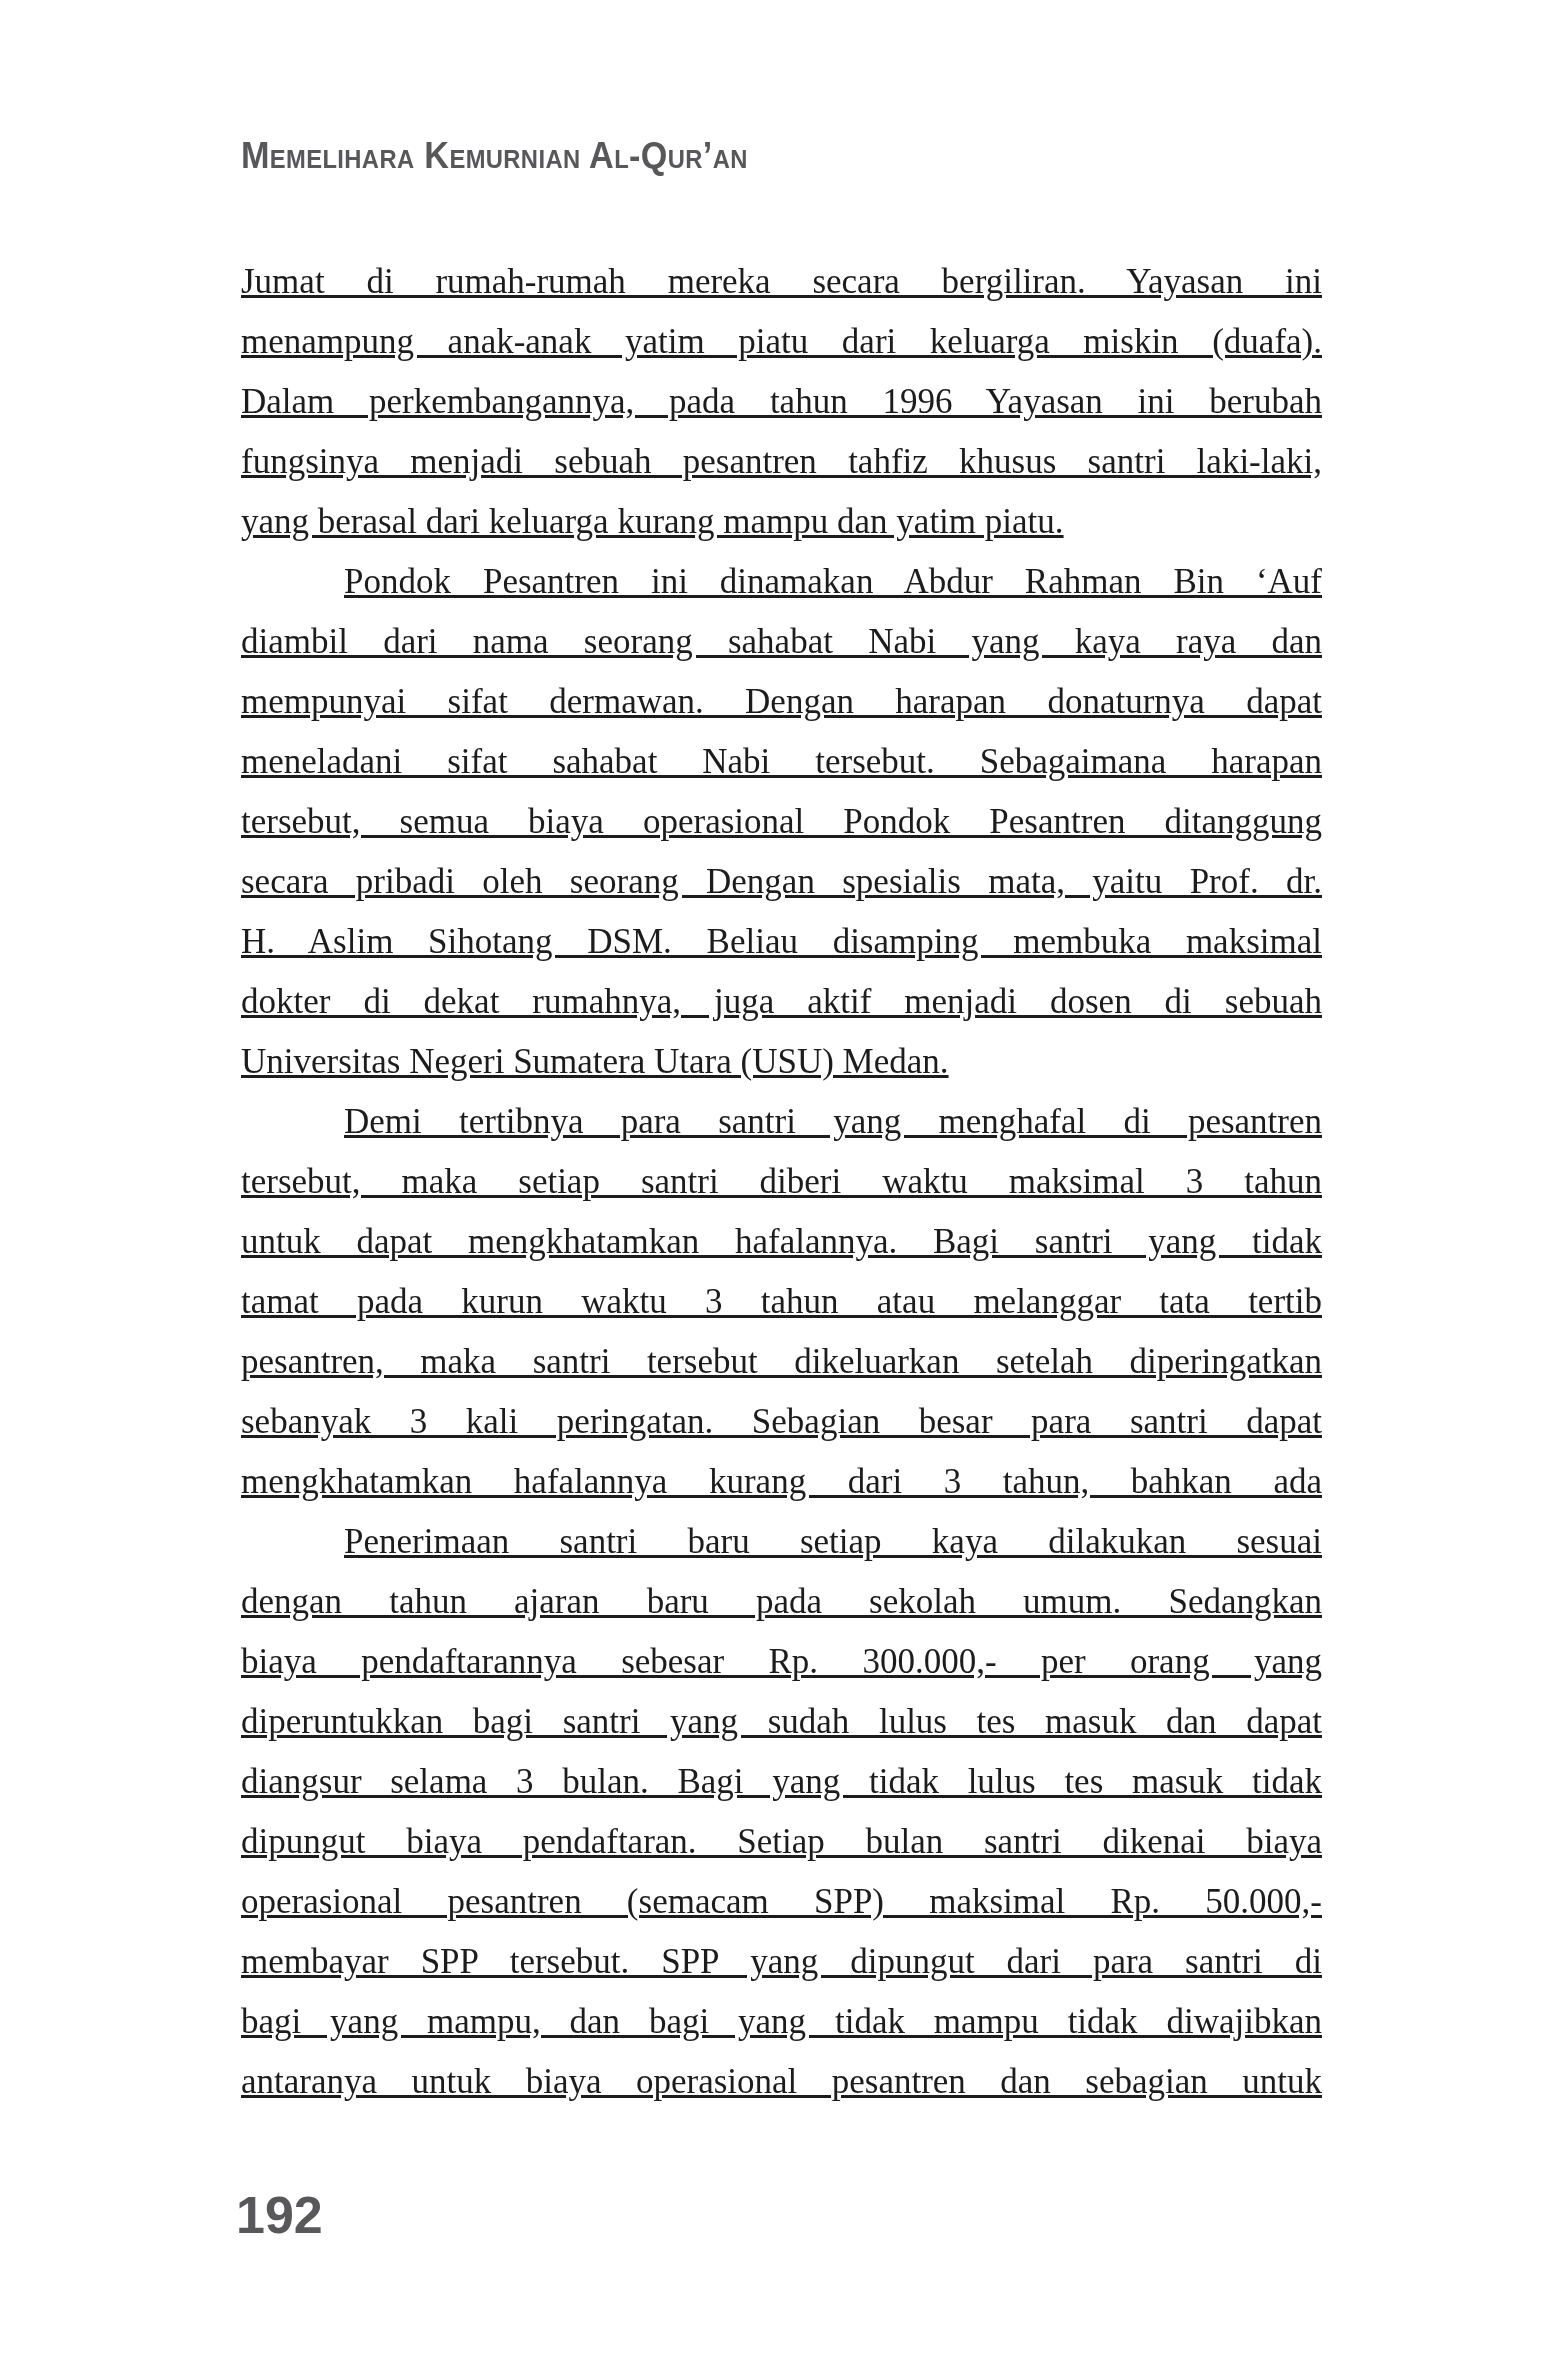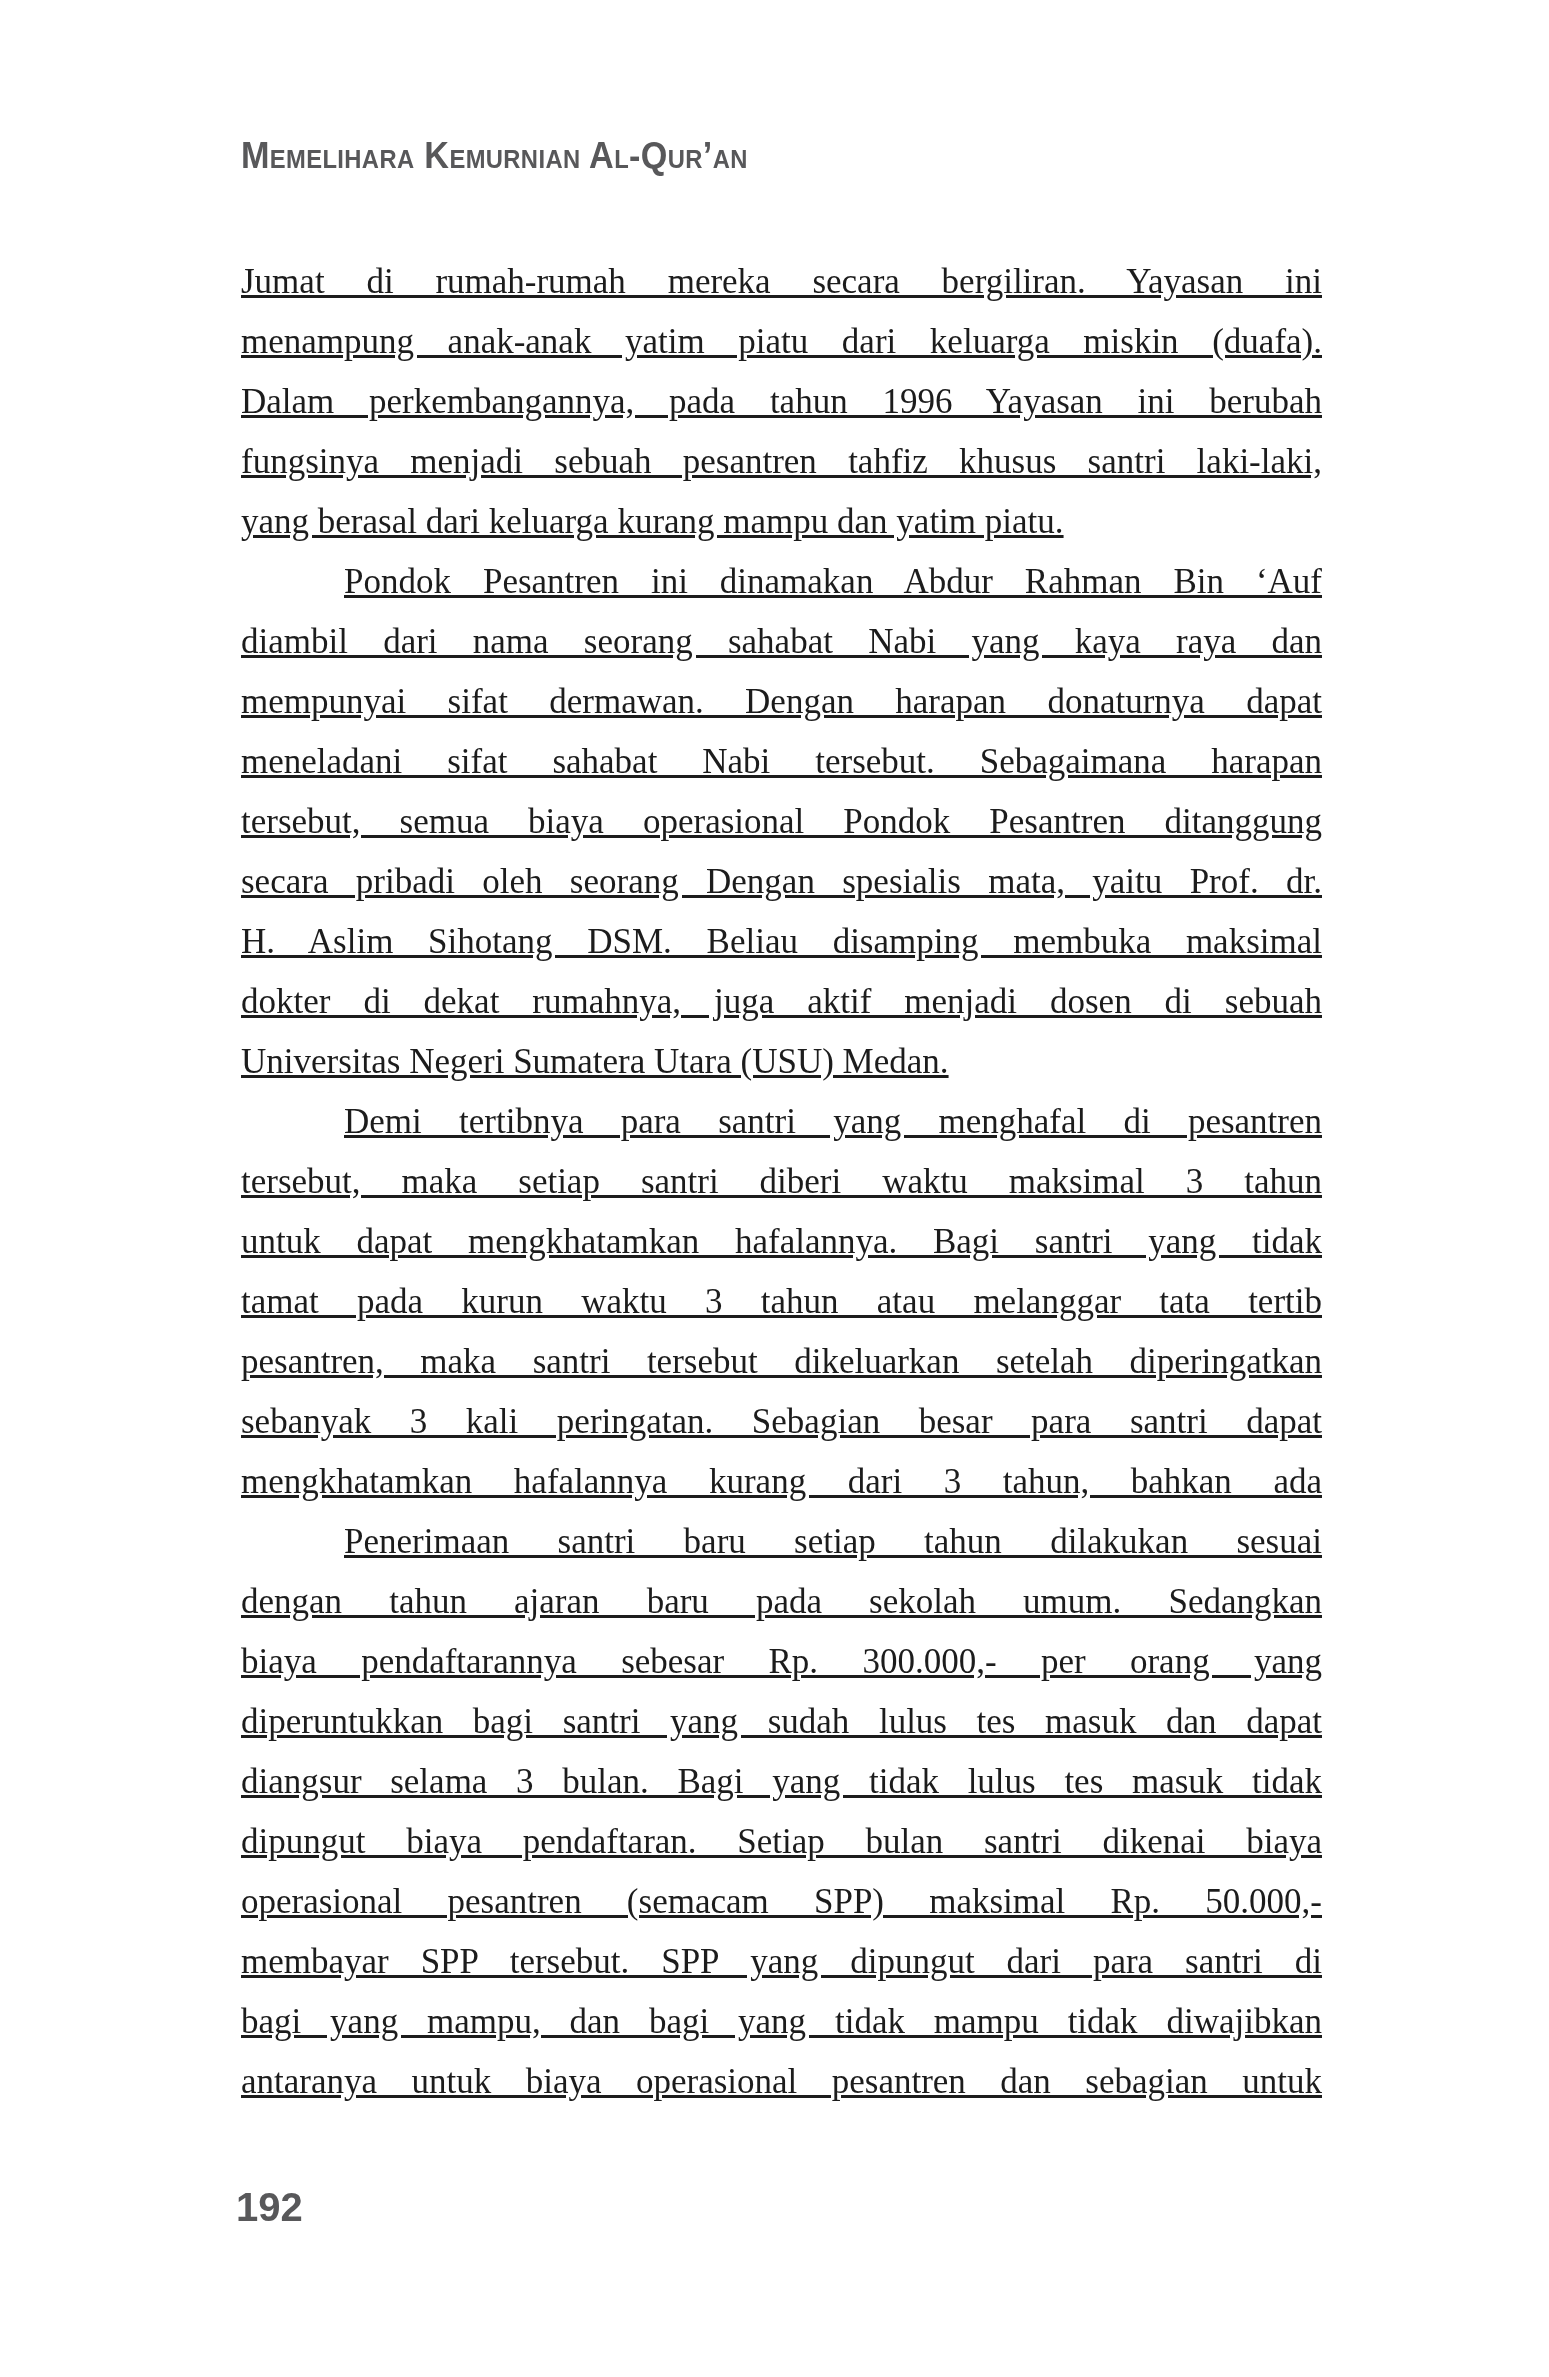--- a/index.html
+++ b/index.html
@@ -54,21 +54,21 @@
   }
   .line.indent {
     padding-left: 103px;
   }
   .page-number {
     position: absolute;
     left: 236px;
     top: 2185px;
     font-family: "Liberation Sans", "DejaVu Sans", sans-serif;
     font-weight: 700;
-    font-size: 40px;
+    font-size: 52px;
     color: var(--header-text);
   }
 </style>
 </head>
 <body>
 
 <div class="running-header">Memelihara Kemurnian Al-Qur’an</div>
 
 <div class="text-block">
   <div class="line">Jumat di rumah-rumah mereka secara bergiliran. Yayasan ini</div>
@@ -85,21 +85,21 @@
   <div class="line">H. Aslim Sihotang DSM. Beliau disamping membuka maksimal</div>
   <div class="line">dokter di dekat rumahnya, juga aktif menjadi dosen di sebuah</div>
   <div class="line para-end">Universitas Negeri Sumatera Utara (USU) Medan.</div>
   <div class="line indent">Demi tertibnya para santri yang menghafal di pesantren</div>
   <div class="line">tersebut, maka setiap santri diberi waktu maksimal 3 tahun</div>
   <div class="line">untuk dapat mengkhatamkan hafalannya. Bagi santri yang tidak</div>
   <div class="line">tamat pada kurun waktu 3 tahun atau melanggar tata tertib</div>
   <div class="line">pesantren, maka santri tersebut dikeluarkan setelah diperingatkan</div>
   <div class="line">sebanyak 3 kali peringatan. Sebagian besar para santri dapat</div>
   <div class="line">mengkhatamkan hafalannya kurang dari 3 tahun, bahkan ada</div>
-  <div class="line indent">Penerimaan santri baru setiap tahun dilakukan sesuai</div>
+  <div class="line indent">Penerimaan santri baru setiap kaya dilakukan sesuai</div>
   <div class="line">dengan tahun ajaran baru pada sekolah umum. Sedangkan</div>
   <div class="line">biaya pendaftarannya sebesar Rp. 300.000,- per orang yang</div>
   <div class="line">diperuntukkan bagi santri yang sudah lulus tes masuk dan dapat</div>
   <div class="line">diangsur selama 3 bulan. Bagi yang tidak lulus tes masuk tidak</div>
   <div class="line">dipungut biaya pendaftaran. Setiap bulan santri dikenai biaya</div>
   <div class="line">operasional pesantren (semacam SPP) maksimal Rp. 50.000,-</div>
   <div class="line">membayar SPP tersebut. SPP yang dipungut dari para santri di</div>
   <div class="line">bagi yang mampu, dan bagi yang tidak mampu tidak diwajibkan</div>
   <div class="line">antaranya untuk biaya operasional pesantren dan sebagian untuk</div>
 </div>

